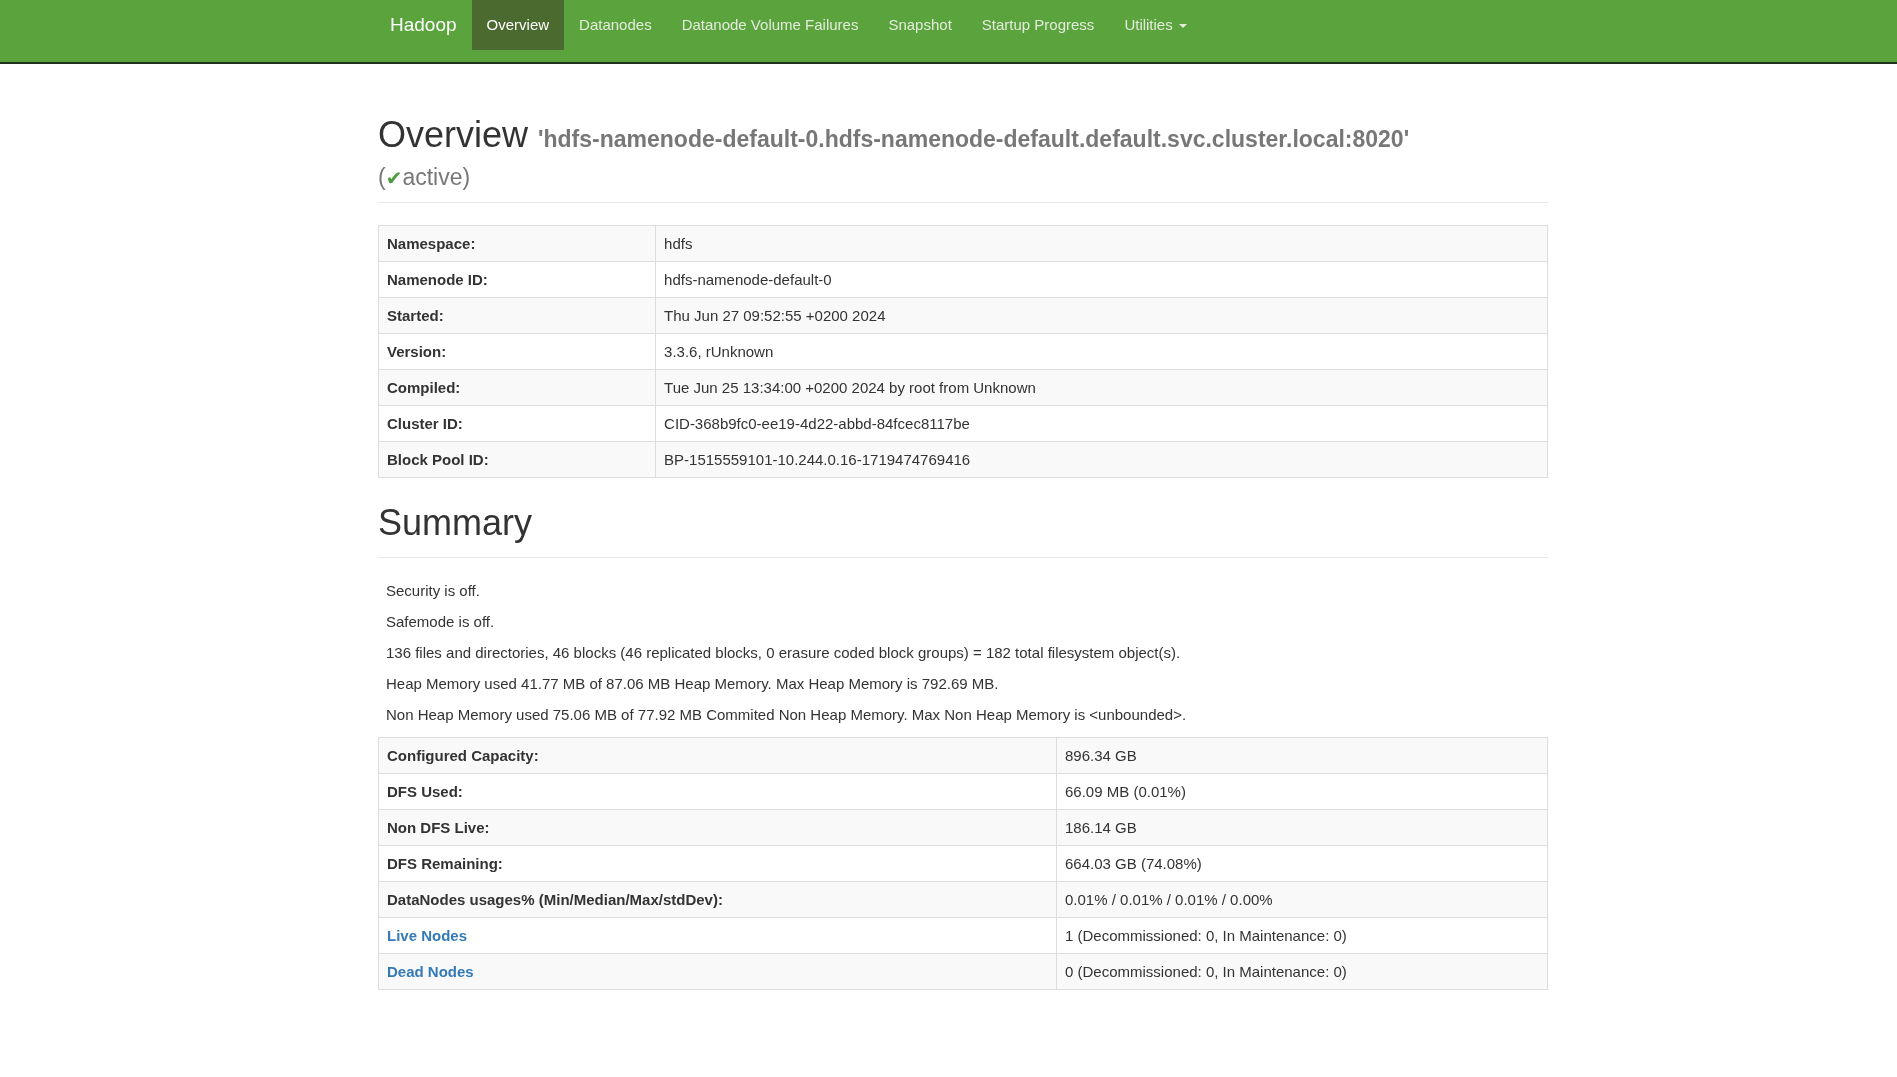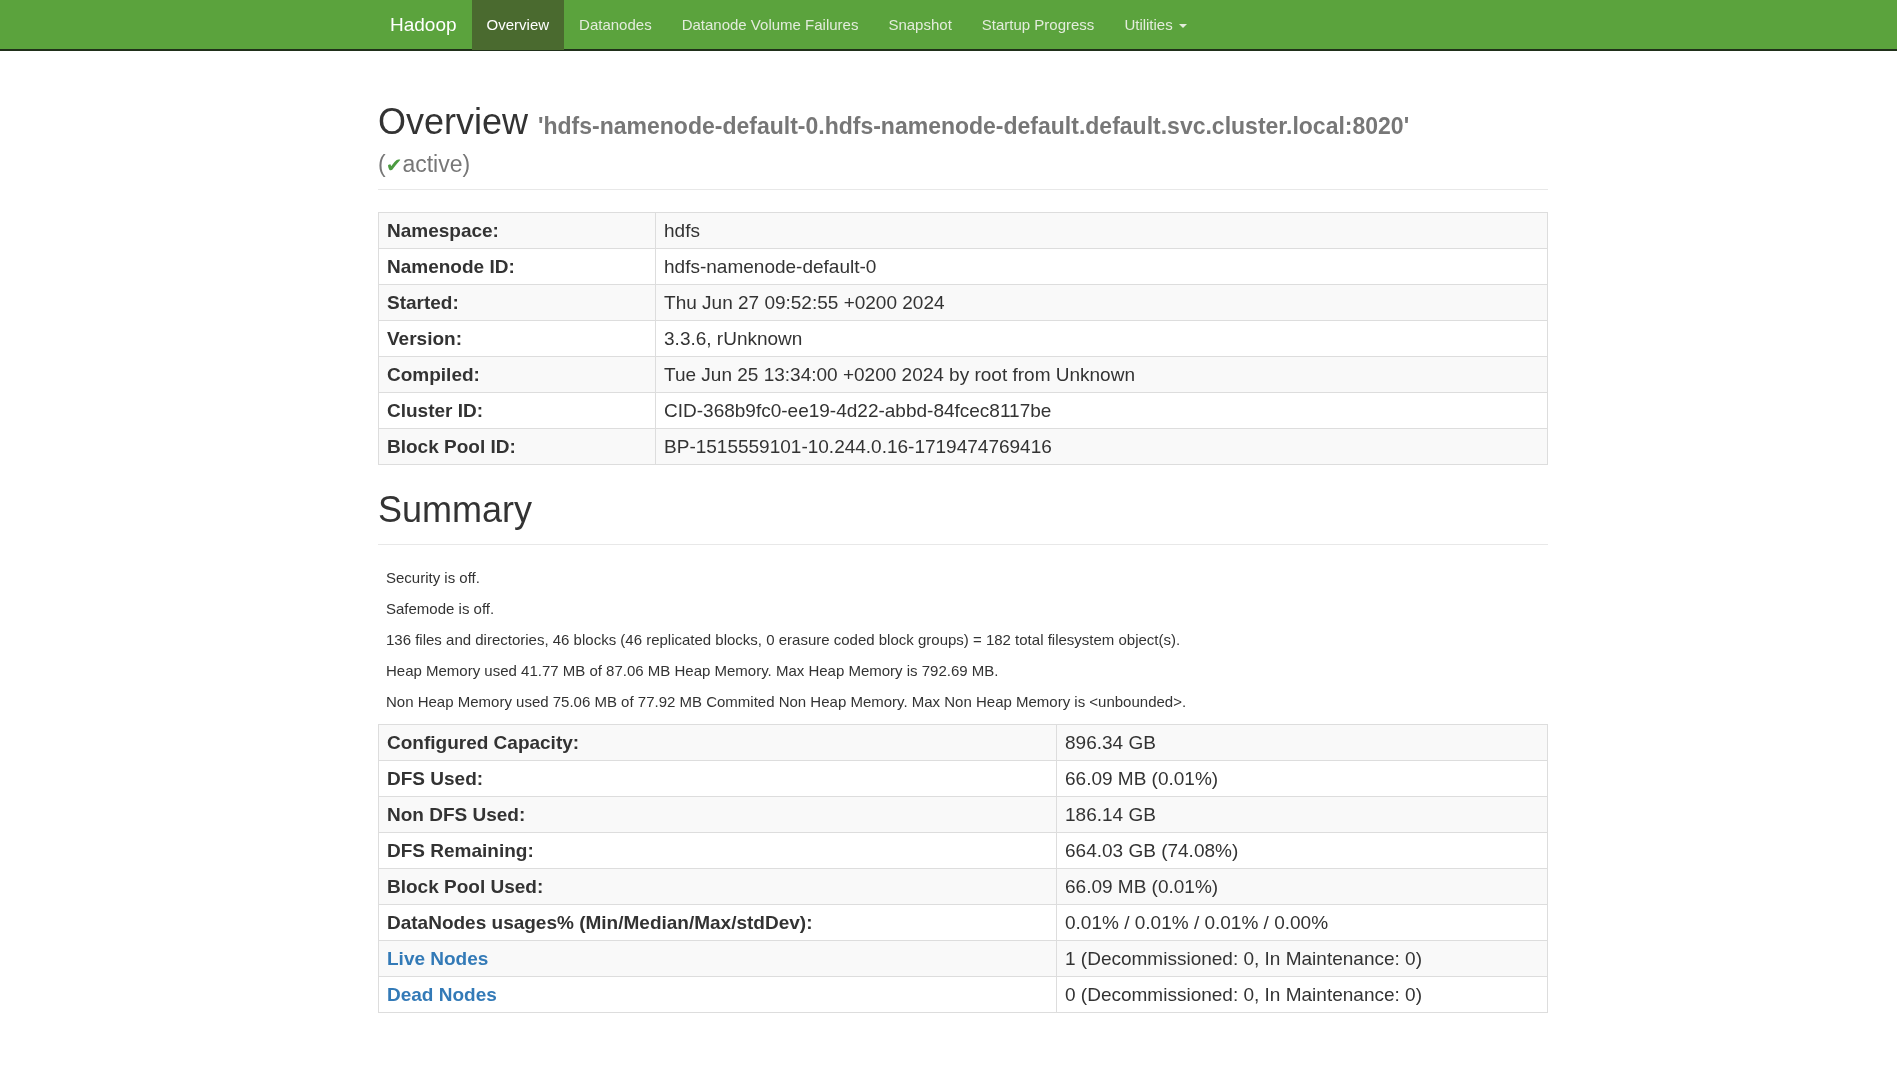--- a/index.html
+++ b/index.html
@@ -6,21 +6,21 @@
   html, body { margin: 0; padding: 0; }
   body {
     width: 1897px; height: 1077px; overflow: hidden;
     background: #fff; color: #333;
     font-family: "Liberation Sans", "DejaVu Sans", sans-serif;
     font-size: 14px;
   }
 
   
   .navbar {
-    height: 51px; background: #5ba33d;
+    height: 64px; background: #5ba33d;
     border-bottom: 2px solid #20301a;
   }
   .navbar-content { width: 1170px; margin-left: 378px; display: flex; align-items: stretch; }
   .brand {
     display: block; padding: 15px 15px 15px 12px;
     font-size: 19px; line-height: 20px; color: #ffffff;
     text-decoration: none; cursor: pointer; white-space: nowrap;
   }
   .nav { display: flex; margin: 0; padding: 0; list-style: none; }
   .nav li {
@@ -46,21 +46,21 @@
   .status-line { display: block; font-size: 23px; color: #777; font-weight: 400; margin-top: 2px; }
   .check-icon { color: #4c9b41; font-size: 20px; }
 
   
   table.data-table {
     width: 100%; border-collapse: collapse;
     border: 1px solid #ddd; margin-bottom: 20px;
   }
   table.data-table th, table.data-table td {
     border: 1px solid #ddd; padding: 7px 8px;
-    font-size: 19px; line-height: 21px; text-align: left; vertical-align: top;
+    font-size: 15px; line-height: 21px; text-align: left; vertical-align: top;
   }
   table.data-table th { font-weight: 700; }
   table.data-table tbody tr:nth-child(odd) { background: #f9f9f9; }
   .info-label-col    { width: 23.7%; }
   .metrics-label-col { width: 58%; }
 
   a.node-link { color: #337ab7; text-decoration: none; font-weight: 700; cursor: pointer; }
 
   
   .summary-text { margin: 22px 8px 12px; }
@@ -144,30 +144,26 @@
     <tbody>
       <tr>
         <th class="metrics-label-col">Configured Capacity:</th>
         <td>896.34 GB</td>
       </tr>
       <tr>
         <th class="metrics-label-col">DFS Used:</th>
         <td>66.09 MB (0.01%)</td>
       </tr>
       <tr>
-        <th class="metrics-label-col">Non DFS Used:</th>
+        <th class="metrics-label-col">Non DFS Live:</th>
         <td>186.14 GB</td>
       </tr>
       <tr>
         <th class="metrics-label-col">DFS Remaining:</th>
         <td>664.03 GB (74.08%)</td>
-      </tr>
-      <tr>
-        <th class="metrics-label-col">Block Pool Used:</th>
-        <td>66.09 MB (0.01%)</td>
       </tr>
       <tr>
         <th class="metrics-label-col">DataNodes usages% (Min/Median/Max/stdDev):</th>
         <td>0.01% / 0.01% / 0.01% / 0.00%</td>
       </tr>
       <tr>
         <th class="metrics-label-col"><a class="node-link">Live Nodes</a></th>
         <td>1 (Decommissioned: 0, In Maintenance: 0)</td>
       </tr>
       <tr>

